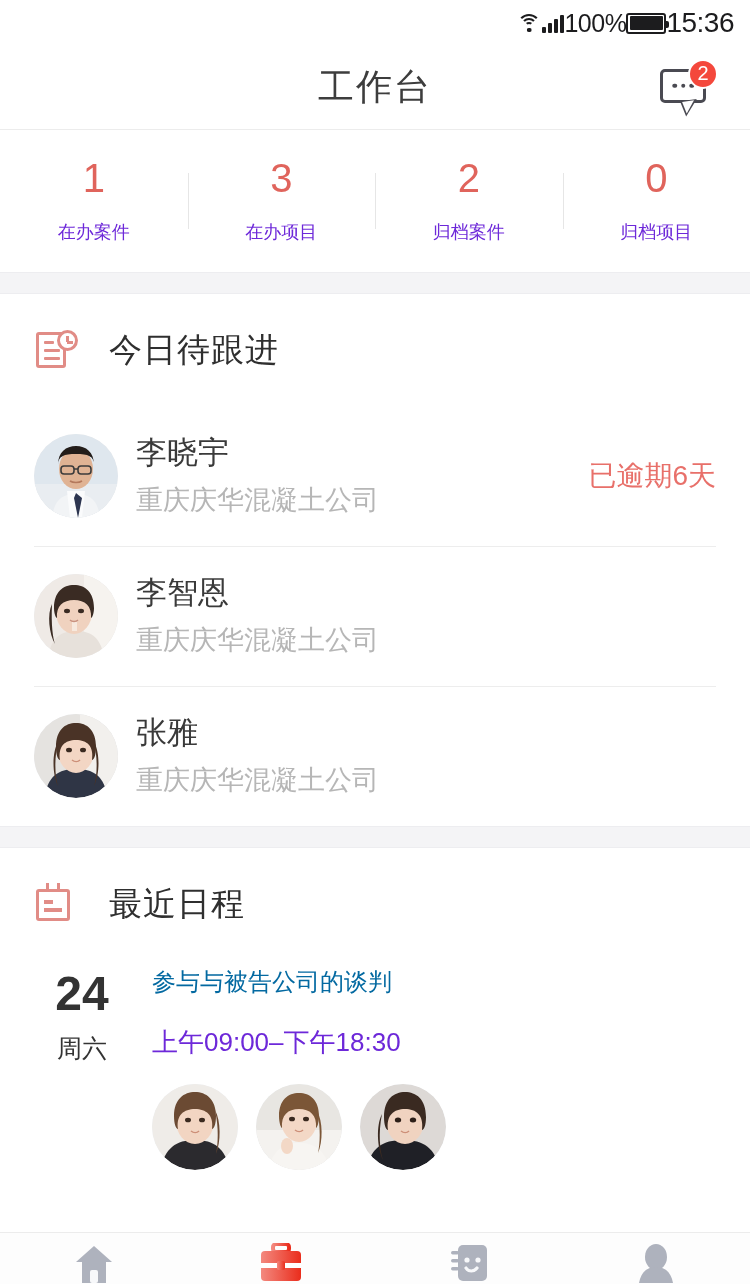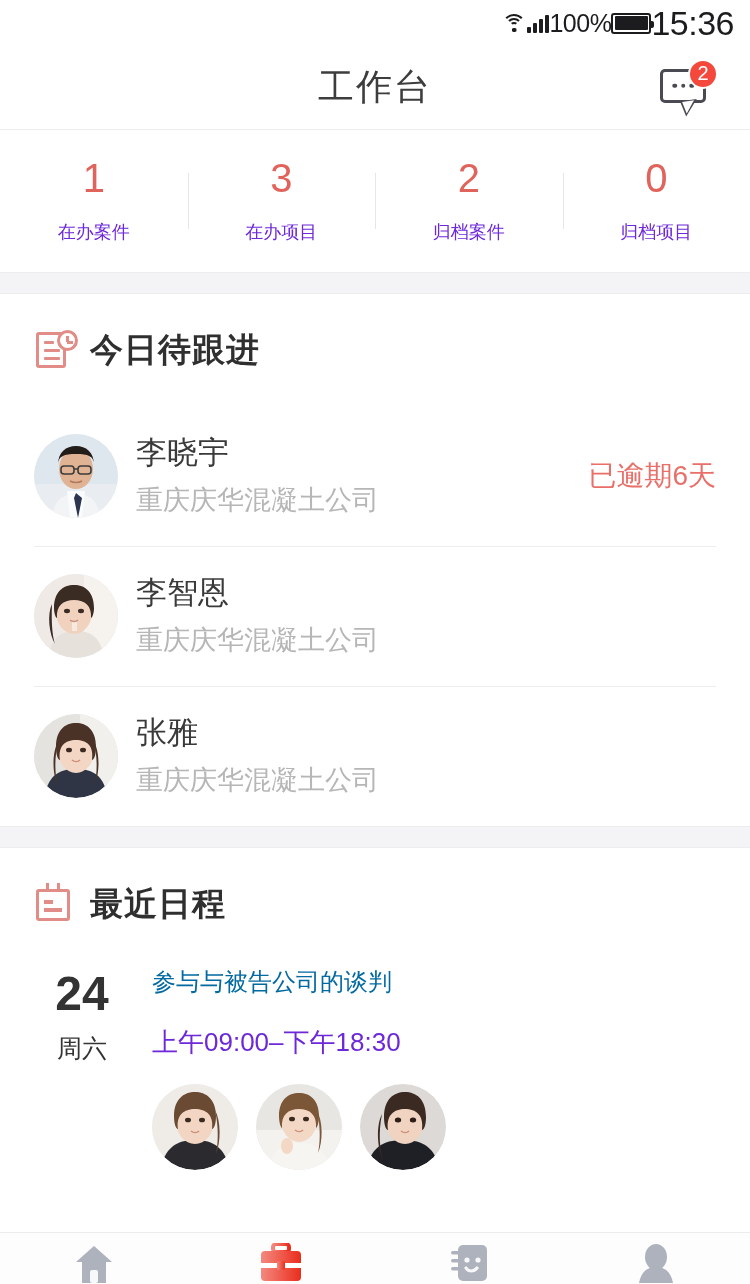--- a/index.html
+++ b/index.html
@@ -36,21 +36,21 @@
   .signal i:nth-child(1){ height: 6px; }
   .signal i:nth-child(2){ height: 10px; }
   .signal i:nth-child(3){ height: 14px; }
   .signal i:nth-child(4){ height: 18px; }
   .bat-pct { font-size: 25px; color:#1c1c1e; letter-spacing:-0.5px; }
   .battery { width: 40px; height: 21px; border: 2px solid #1c1c1e;
     border-radius: 3px; position: relative; padding: 1.5px; }
   .battery::after{ content:""; position:absolute; right:-5px; top:6px;
     width:3px; height:7px; background:#1c1c1e; border-radius:0 2px 2px 0;}
   .battery .fill { height:100%; background:#1c1c1e; border-radius:1px; }
-  .clock { font-size: 34px; color:#1c1c1e; letter-spacing:-0.5px; }
+  .clock { font-size: 28px; color:#1c1c1e; letter-spacing:-0.5px; }
 
   
   .navbar {
     height: 84px; position: relative;
     display: flex; align-items: center; justify-content: center;
     border-bottom: 1px solid #ececec; background: #fff;
   }
   .nav-title { font-size: 36px; color:#3d3d3d; letter-spacing: 2px; }
   .msg-btn { position: absolute; right: 34px; top: 50%;
     transform: translateY(-50%); width: 56px; height: 50px; }
@@ -79,21 +79,21 @@
   }
   .stat-num { font-size: 40px; color:#e0645c; line-height: 1; margin-bottom: 22px; }
   .stat-label { font-size: 18px; color:#6d28d9; }
 
   
   .band { height: 22px; background:#f4f4f6; border-top:1px solid #ededf0;
           border-bottom:1px solid #ededf0; }
 
   
   .section-head { display:flex; align-items:center; height: 112px; padding-left: 34px; }
-  .sec-title { font-size: 33px; color:#2f2f2f; font-weight: bold; margin-left: 12px;
+  .sec-title { font-size: 33px; color:#2f2f2f; font-weight: normal; margin-left: 31px;
                letter-spacing: 1px; }
   .sec-icon { width: 44px; height: 44px; position: relative; flex: 0 0 44px; }
 
   
   .icon-doc { position:absolute; left:2px; top:4px; width:30px; height:36px;
     border:3px solid #e18c86; border-radius: 3px; }
   .icon-doc i { position:absolute; left:5px; height:3px; background:#e18c86; border-radius:1px; }
   .icon-doc i:nth-child(1){ top:6px;  width:10px; }
   .icon-doc i:nth-child(2){ top:14px; width:16px; }
   .icon-doc i:nth-child(3){ top:22px; width:16px; }

